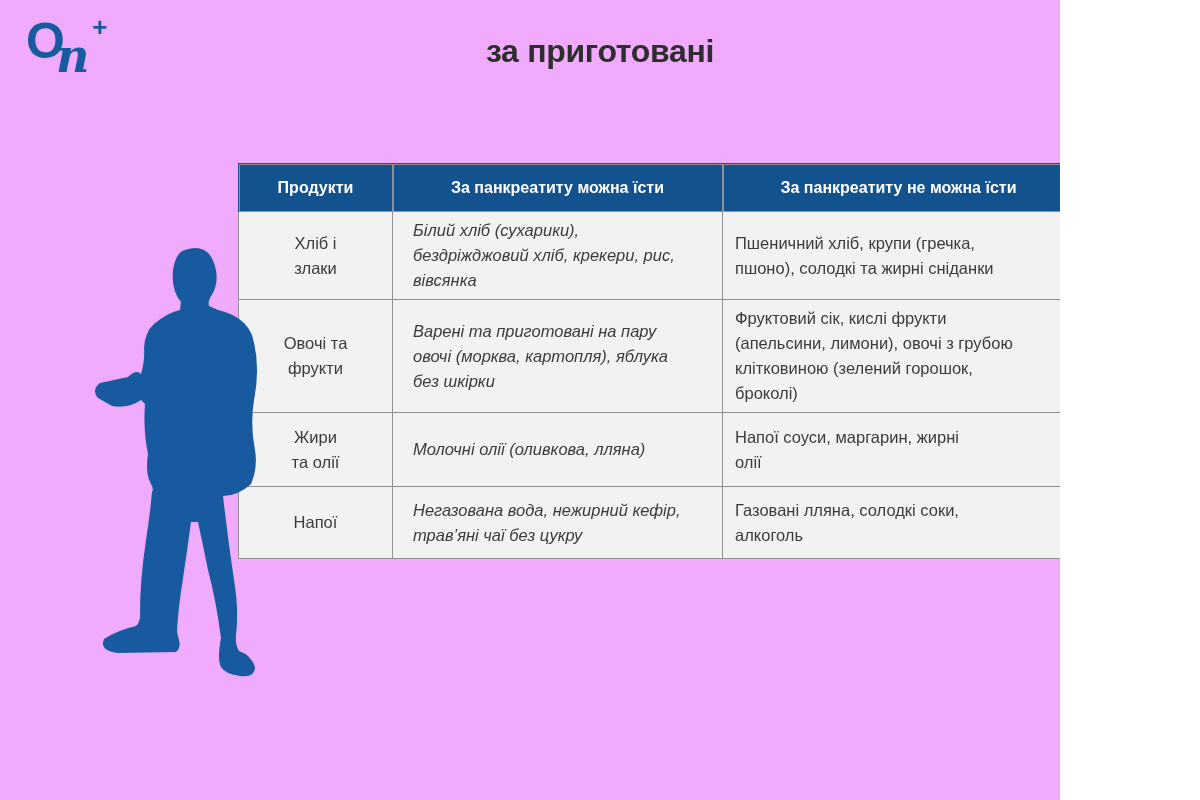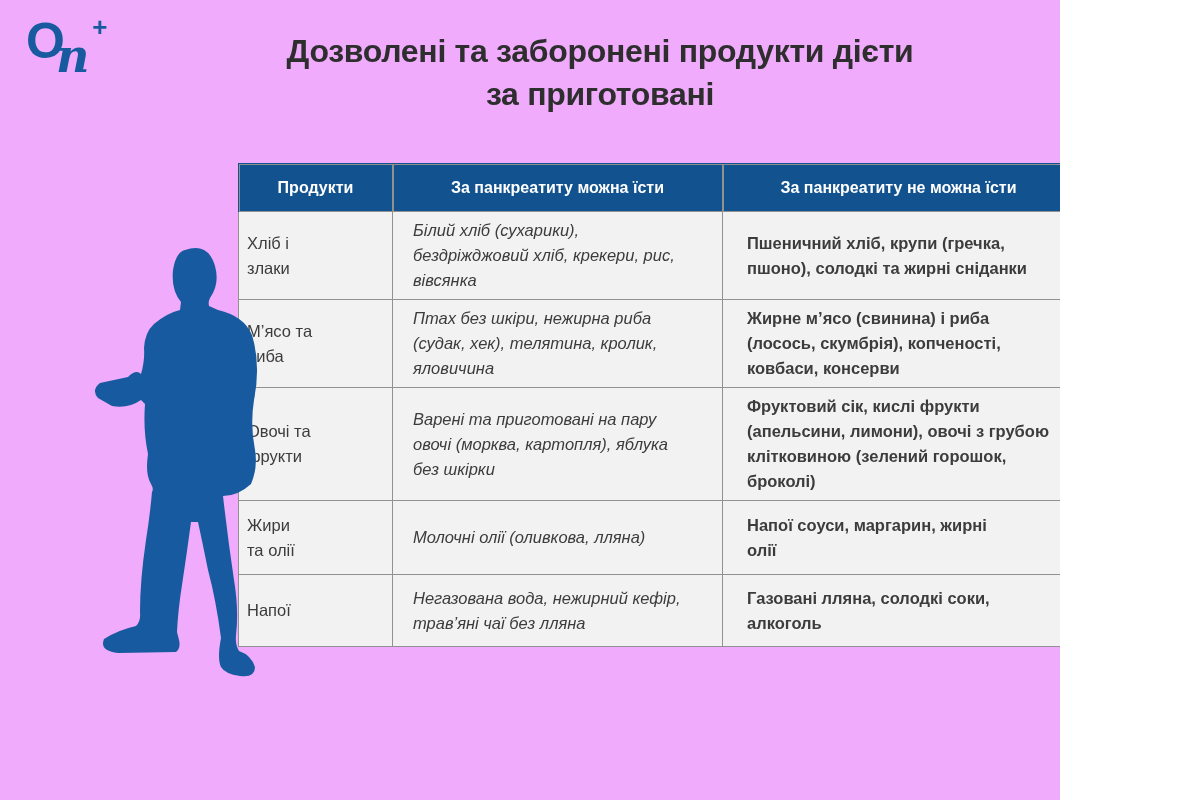--- a/index.html
+++ b/index.html
@@ -29,38 +29,37 @@
   }
   table.diet th{
     background:#12528f;color:#ffffff;font-weight:700;font-size:16px;
     height:47px;border:1px solid #12528f;outline:1px solid #919191;outline-offset:-1px;
     text-align:center;padding:0;
   }
   table.diet td{
     background:#f2f2f3;border:1px solid #919191;
     vertical-align:middle;white-space:pre-line;line-height:25px;
   }
-  td.cat{text-align:left;padding:0 8px;}
+  td.cat{text-align:center;padding:0 24px;}
   td.allowed{padding:6px 8px 6px 20px;font-style:italic;}
-  td.forbidden{padding:6px 8px 6px 24px;font-weight:bold;}
+  td.forbidden{padding:6px 8px 6px 12px;}
 
   
   .figure{position:absolute;left:88px;top:240px;z-index:2;pointer-events:none;}
 </style>
 </head>
 <body>
 
 <div class="page">
 
   <div class="logo">
     <span class="o">O</span><span class="n">n</span><span class="plus">+</span>
   </div>
 
   <div class="title">
-    <div>Дозволені та заборонені продукти дієти</div>
     <div>за приготовані</div>
   </div>
 
   <table class="diet">
     <colgroup>
         <col style="width:154px">
         <col style="width:330px">
         <col style="width:352px">
       </colgroup>
     <thead>
@@ -73,30 +72,20 @@
     <tbody>
       <tr style="height:80px">
         <td class="cat">Хліб і
 злаки</td>
         <td class="allowed">Білий хліб (сухарики),
 бездріжджовий хліб, крекери, рис,
 вівсянка</td>
         <td class="forbidden">Пшеничний хліб, крупи (гречка,
 пшоно), солодкі та жирні сніданки</td>
       </tr>
-      <tr style="height:75px">
-        <td class="cat">М’ясо та
-риба</td>
-        <td class="allowed">Птах без шкіри, нежирна риба
-(судак, хек), телятина, кролик,
-яловичина</td>
-        <td class="forbidden">Жирне м’ясо (свинина) і риба
-(лосось, скумбрія), копченості,
-ковбаси, консерви</td>
-      </tr>
       <tr style="height:92px">
         <td class="cat">Овочі та
 фрукти</td>
         <td class="allowed">Варені та приготовані на пару
 овочі (морква, картопля), яблука
 без шкірки</td>
         <td class="forbidden">Фруктовий сік, кислі фрукти
 (апельсини, лимони), овочі з грубою
 клітковиною (зелений горошок,
 броколі)</td>
@@ -104,21 +93,21 @@
       <tr style="height:74px">
         <td class="cat">Жири
 та олії</td>
         <td class="allowed">Молочні олії (оливкова, лляна)</td>
         <td class="forbidden">Напої соуси, маргарин, жирні
 олії</td>
       </tr>
       <tr style="height:72px">
         <td class="cat">Напої</td>
         <td class="allowed">Негазована вода, нежирний кефір,
-трав’яні чаї без лляна</td>
+трав’яні чаї без цукру</td>
         <td class="forbidden">Газовані лляна, солодкі соки,
 алкоголь</td>
       </tr>
     </tbody>
   </table>
 
   <svg class="figure" width="172" height="440" viewBox="0 0 172 440" xmlns="http://www.w3.org/2000/svg">
     <path fill="#175a9f" d="
       M 97,10
       Q 120,2 127,26

